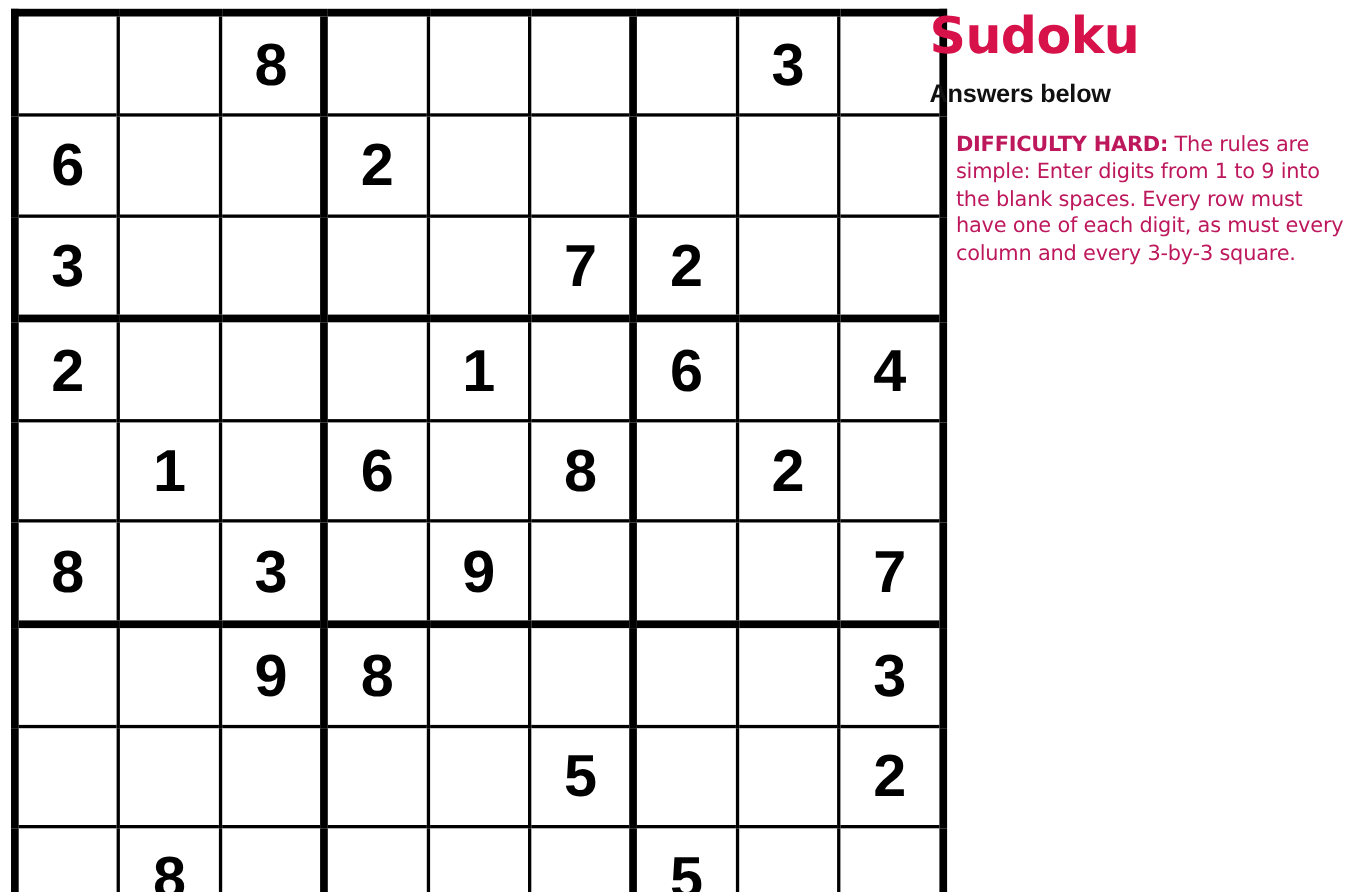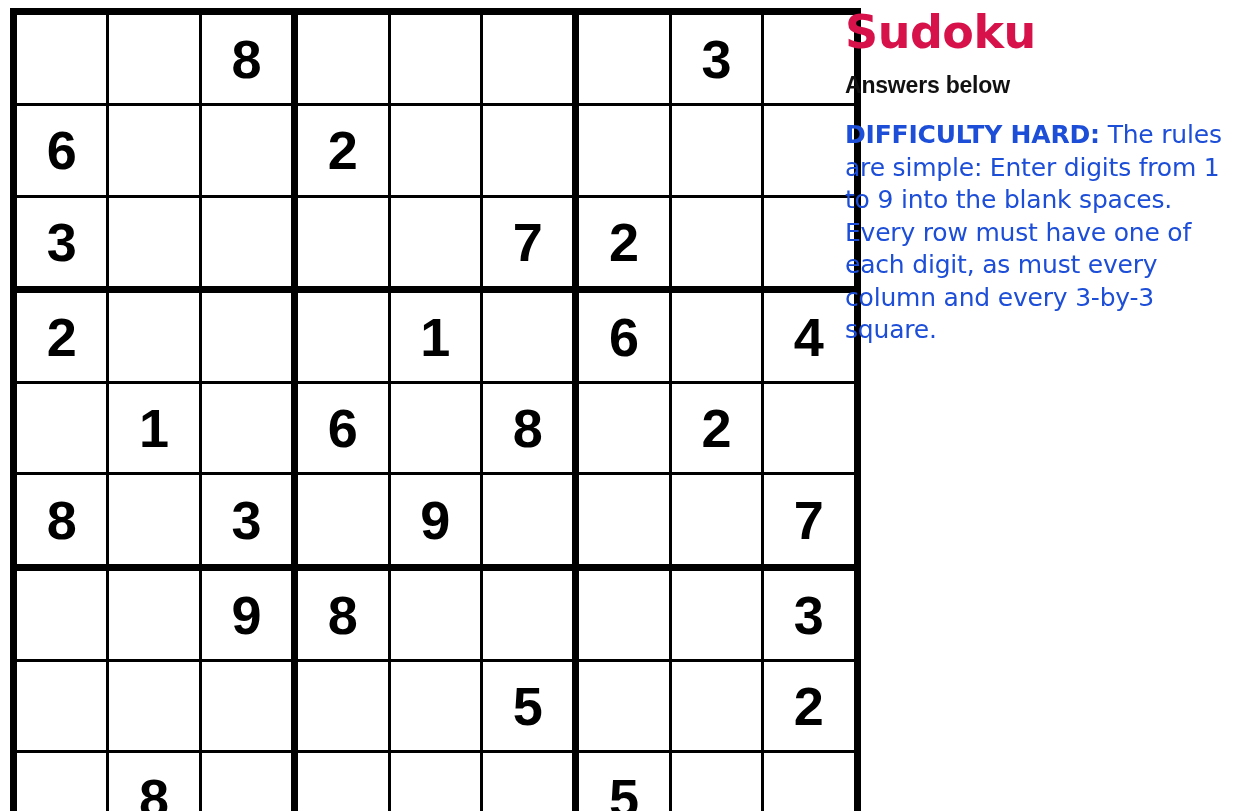--- a/index.html
+++ b/index.html
@@ -78,25 +78,26 @@
     margin-top: 16px;
     font-family: Liberation Sans, sans-serif;
     font-weight: bold;
     font-size: 23px;
     color: #111111;
     letter-spacing: -0.2px;
   }
   .panel .body {
     margin-top: 20px;
     font-family: "DejaVu Sans", sans-serif;
-    font-size: 25px;
+    font-size: 19px;
     line-height: 1.3;
-    color: #1d4ed8;
+    color: #be185d;
     letter-spacing: -0.2px;
     max-width: 392px;
+    margin-left: 24px;
   }
   .panel .body .lead {
     font-weight: bold;
   }
 </style>
 </head>
 <body>
 
 <div class="page">
 

